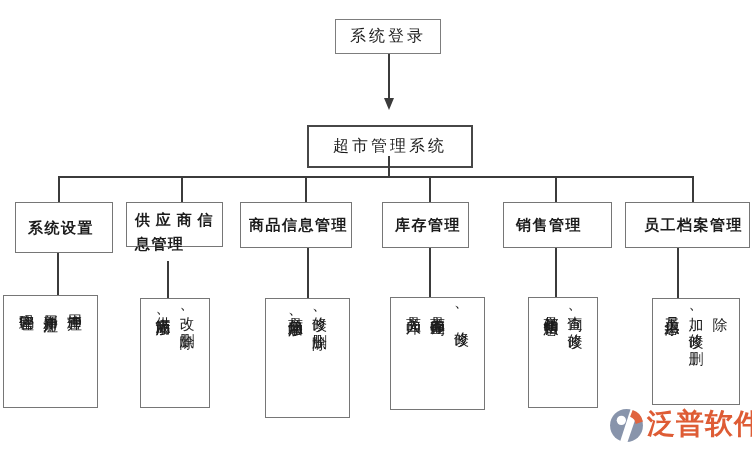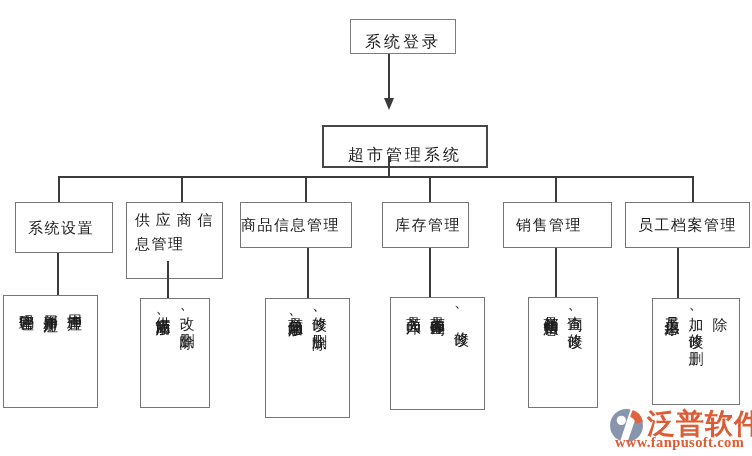--- a/index.html
+++ b/index.html
@@ -9,26 +9,26 @@
   }
   
   .line{position:absolute;background:#3b3b3b;}
   .arrowhead{
     position:absolute;width:0;height:0;
     border-left:5px solid transparent;border-right:5px solid transparent;
     border-top:12px solid #3b3b3b;
   }
   
   .box{position:absolute;background:#ffffff;box-sizing:border-box;display:flex;}
-  .box.center{align-items:flex-end;justify-content:center;text-align:center;margin-left:15px;}
+  .box.center{align-items:center;justify-content:center;text-align:center;}
   .node-top{border:1px solid #7d7d7d;font-size:16px;letter-spacing:3px;}
   .node-root{border:2px solid #474747;font-size:16px;letter-spacing:3px;}
   .node-module{
     border:1px solid #767676;font-size:15px;letter-spacing:1.5px;
-    align-items:center;padding-left:12px;line-height:24px;
+    align-items:center;padding-left:12px;line-height:24px;font-weight:bold;
   }
   .node-module.wrap2{
     align-items:flex-start;padding:5px 8px 0 8px;
   }
   .node-module.wrap2 .lbl{
     display:block;width:81px;text-align:justify;text-align-last:left;
   }
   .node-leaf{
     border:1px solid #767676;justify-content:center;align-items:flex-start;
     padding-top:6px;
@@ -72,33 +72,33 @@
   <div class="line" style="left:58px;top:176px;width:2px;height:27px;"></div>
   <div class="line" style="left:181px;top:176px;width:2px;height:27px;"></div>
   <div class="line" style="left:305px;top:176px;width:2px;height:27px;"></div>
   <div class="line" style="left:429px;top:176px;width:2px;height:27px;"></div>
   <div class="line" style="left:555px;top:176px;width:2px;height:27px;"></div>
   <div class="line" style="left:692px;top:176px;width:2px;height:27px;"></div>
 
   <div class="box node-module" style="left:15px;top:202px;width:98px;height:51px;">
     <span class="lbl">系统设置</span>
   </div>
-  <div class="box node-module wrap2" style="left:126px;top:202px;width:97px;height:77px;">
+  <div class="box node-module wrap2" style="left:126px;top:202px;width:97px;height:45px;">
     <span class="lbl">供应商信息管理</span>
   </div>
-  <div class="box node-module" style="left:240px;top:202px;width:112px;height:46px;padding-left:0;">
+  <div class="box node-module" style="left:240px;top:202px;width:112px;height:46px;padding-left:8px;">
     <span class="lbl">商品信息管理</span>
   </div>
   <div class="box node-module" style="left:503px;top:202px;width:109px;height:46px;">
     <span class="lbl">销售管理</span>
   </div>
   <div class="box node-module" style="left:382px;top:202px;width:87px;height:46px;">
     <span class="lbl">库存管理</span>
   </div>
-  <div class="box node-module" style="left:625px;top:202px;width:125px;height:46px;">
+  <div class="box node-module" style="left:625px;top:202px;width:125px;height:46px;justify-content:center;">
     <span class="lbl">员工档案管理</span>
   </div>
 
   <div class="line" style="left:57px;top:253px;width:2px;height:42px;"></div>
   <div class="line" style="left:167px;top:261px;width:2px;height:37px;"></div>
   <div class="line" style="left:307px;top:248px;width:2px;height:50px;"></div>
   <div class="line" style="left:429px;top:248px;width:2px;height:49px;"></div>
   <div class="line" style="left:555px;top:248px;width:2px;height:49px;"></div>
   <div class="line" style="left:677px;top:248px;width:2px;height:50px;"></div>
 
@@ -131,16 +131,15 @@
   </div>
 
   <div class="watermark">
     <svg class="wm-logo" viewBox="0 0 36 36">
       <circle cx="18" cy="18" r="16" fill="#8894ab"></circle>
       <path d="M11 36 L23 -1 L30 2 L18 37 Z" fill="#ffffff"></path>
       <path d="M24 3 a 15 15 0 0 1 10 11 l -7 2.5 a 8.5 8.5 0 0 0 -5.5 -7 Z" fill="#e0643f"></path>
       <circle cx="13" cy="13" r="4.5" fill="#ffffff"></circle>
     </svg>
     <div class="wm-brand" style="color: rgb(222, 92, 53);">泛普软件</div>
-    <div class="wm-url" style="color: rgb(222, 92, 53);">www.fanpusoft.com</div>
   </div>
 
 </div>
 
 </body></html>

